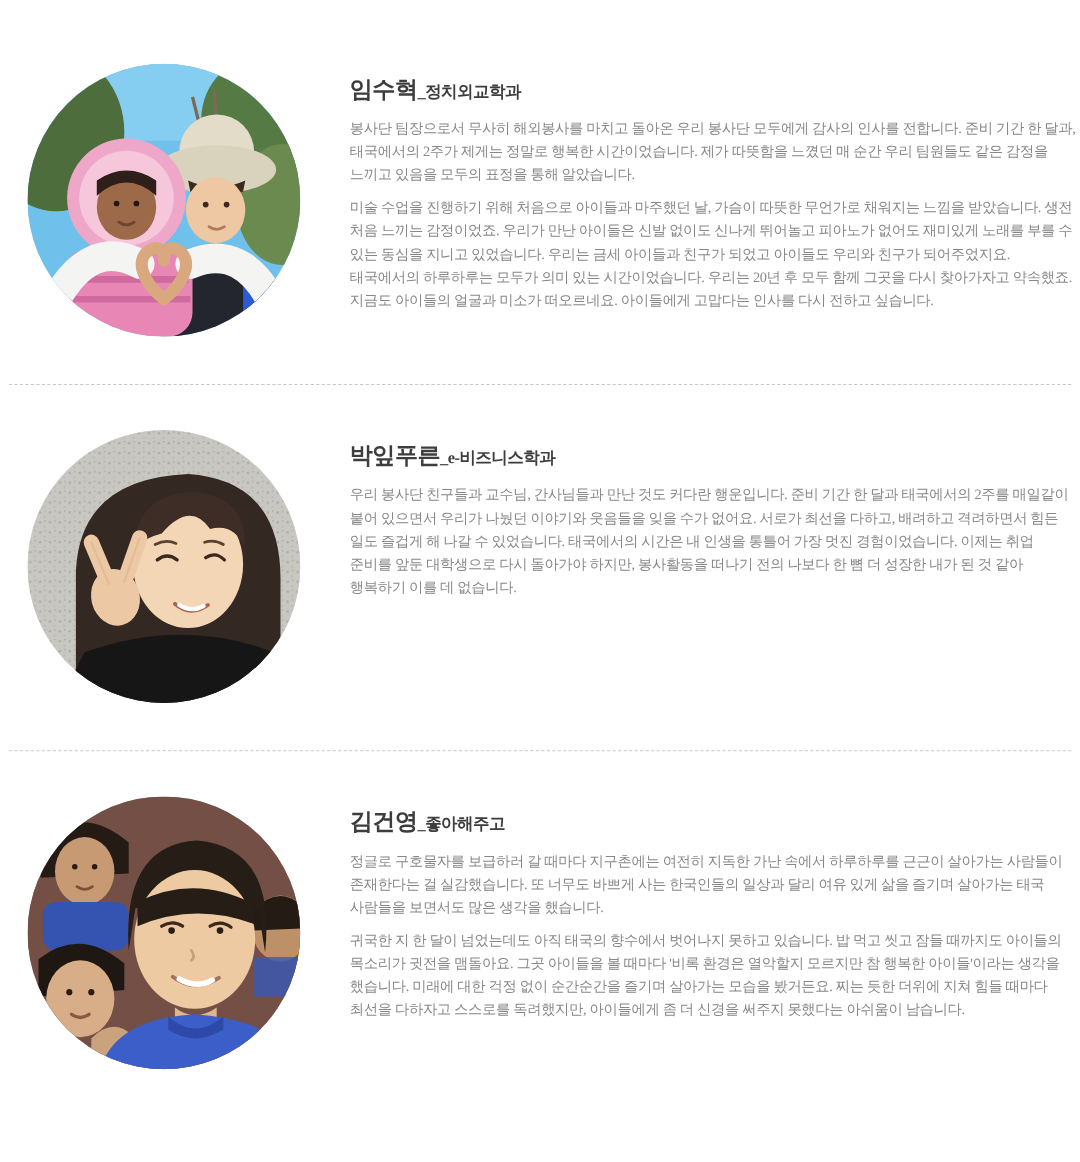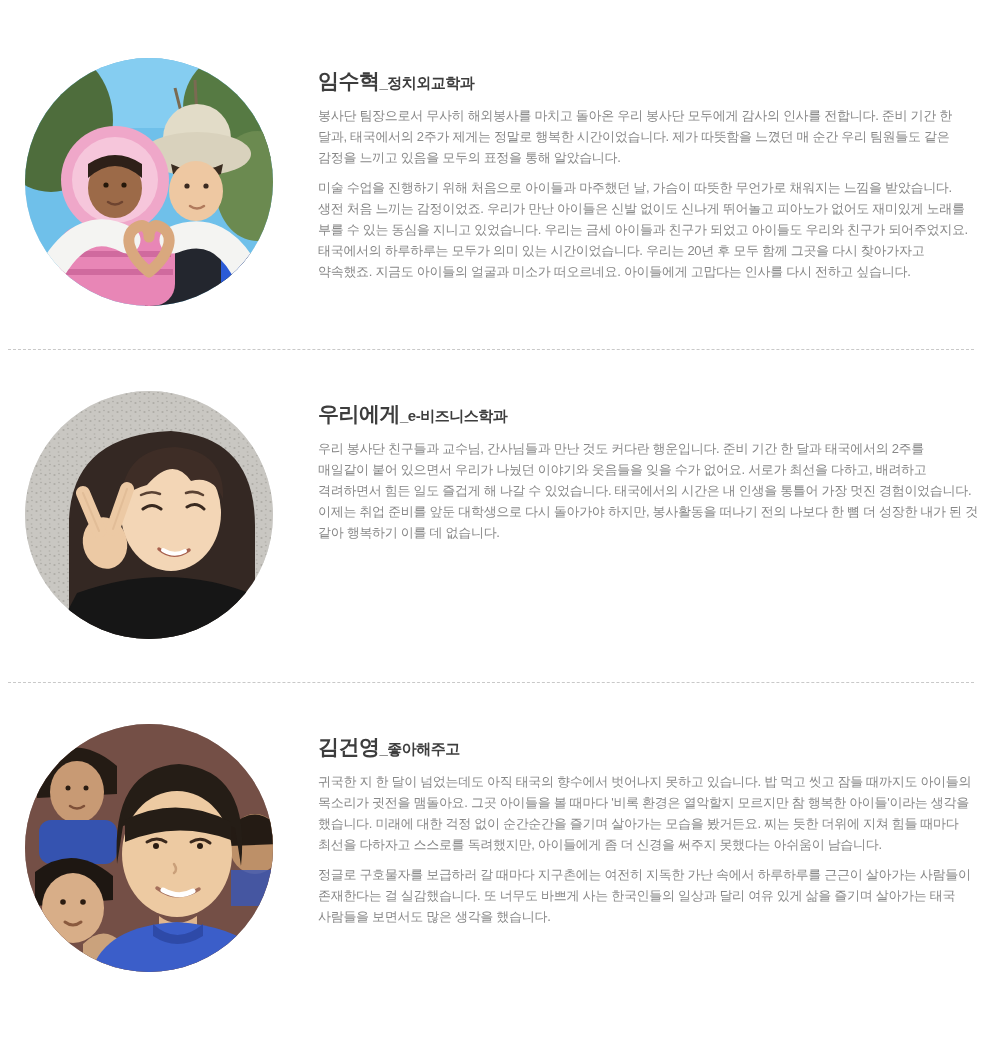--- a/index.html
+++ b/index.html
@@ -10,20 +10,21 @@
   body {
     width: 982px;
     min-height: 1056px;
     font-family: "Liberation Sans", "DejaVu Sans", sans-serif;
   }
   .page {
     width: 982px;
     box-sizing: border-box;
     padding: 58px 0 40px 0;
     background: #ffffff;
+    font-family: Liberation Serif, serif;
   }
   .profile {
     display: flex;
     align-items: flex-start;
   }
   .photo-wrap {
     flex: 0 0 auto;
     margin-left: 25px;
     width: 248px;
     height: 248px;
@@ -146,21 +147,21 @@
 
         <path d="M28 248 L52 202 Q146 168 234 206 L240 248 Z" fill="#161616"></path>
 
         <ellipse cx="80" cy="152" rx="22" ry="26" fill="#ecc9a4" transform="rotate(-14 80 152)"></ellipse>
         <path d="M58 102 L74 140" stroke="#ecc9a4" stroke-width="14" stroke-linecap="round"></path>
         <path d="M102 98 L88 138" stroke="#ecc9a4" stroke-width="14" stroke-linecap="round"></path>
         <path d="M58 102 L74 140 M102 98 L88 138" stroke="#d8b28c" stroke-width="2" stroke-linecap="round" opacity="0.5"></path>
       </svg>
     </div>
     <div class="text-col">
-      <h2 class="profile-heading"><span>우리에게</span><span class="sep">_</span><span class="dept">e-비즈니스학과</span></h2>
+      <h2 class="profile-heading"><span>박잎푸른</span><span class="sep">_</span><span class="dept">e-비즈니스학과</span></h2>
       <p>우리 봉사단 친구들과 교수님, 간사님들과 만난 것도 커다란 행운입니다. 준비 기간 한 달과 태국에서의 2주를 매일같이 붙어 있으면서 우리가 나눴던 이야기와 웃음들을 잊을 수가 없어요. 서로가 최선을 다하고, 배려하고 격려하면서 힘든 일도 즐겁게 해 나갈 수 있었습니다. 태국에서의 시간은 내 인생을 통틀어 가장 멋진 경험이었습니다. 이제는 취업 준비를 앞둔 대학생으로 다시 돌아가야 하지만, 봉사활동을 떠나기 전의 나보다 한 뼘 더 성장한 내가 된 것 같아 행복하기 이를 데 없습니다.</p>
     </div>
   </section>
 
   <hr class="divider">
 
   <section class="profile">
     <div class="photo-wrap" aria-label="young-man-in-blue-shirt-taking-selfie-with-children">
       <svg viewBox="0 0 248 248" aria-hidden="true">
         <rect width="248" height="248" fill="#6e4a42"></rect>
@@ -194,18 +195,18 @@
         <path d="M149 140 q4 6 0 9" stroke="#caa07a" stroke-width="2.5" fill="none" stroke-linecap="round"></path>
         <path d="M132 164 q20 15 42 1" stroke="#a5705c" stroke-width="3.5" fill="none" stroke-linecap="round"></path>
         <path d="M138 166 q16 9 30 1" stroke="#ffffff" stroke-width="5" fill="none" stroke-linecap="round"></path>
         <path d="M134 192 Q152 206 172 192 L172 206 L134 206 Z" fill="#e0b68e"></path>
         <path d="M66 248 Q80 202 152 198 Q232 204 244 248 Z" fill="#3b5ec9"></path>
         <path d="M128 200 Q152 222 178 200 L178 212 Q152 228 128 212 Z" fill="#2e4aa8"></path>
       </svg>
     </div>
     <div class="text-col">
       <h2 class="profile-heading"><span>김건영</span><span class="sep">_</span><span class="dept">좋아해주고</span></h2>
+      <p>정글로 구호물자를 보급하러 갈 때마다 지구촌에는 여전히 지독한 가난 속에서 하루하루를 근근이 살아가는 사람들이 존재한다는 걸 실감했습니다. 또 너무도 바쁘게 사는 한국인들의 일상과 달리 여유 있게 삶을 즐기며 살아가는 태국 사람들을 보면서도 많은 생각을 했습니다.</p>
       <p>귀국한 지 한 달이 넘었는데도 아직 태국의 향수에서 벗어나지 못하고 있습니다. 밥 먹고 씻고 잠들 때까지도 아이들의 목소리가 귓전을 맴돌아요. 그곳 아이들을 볼 때마다 '비록 환경은 열악할지 모르지만 참 행복한 아이들'이라는 생각을 했습니다. 미래에 대한 걱정 없이 순간순간을 즐기며 살아가는 모습을 봤거든요. 찌는 듯한 더위에 지쳐 힘들 때마다 최선을 다하자고 스스로를 독려했지만, 아이들에게 좀 더 신경을 써주지 못했다는 아쉬움이 남습니다.</p>
-      <p>정글로 구호물자를 보급하러 갈 때마다 지구촌에는 여전히 지독한 가난 속에서 하루하루를 근근이 살아가는 사람들이 존재한다는 걸 실감했습니다. 또 너무도 바쁘게 사는 한국인들의 일상과 달리 여유 있게 삶을 즐기며 살아가는 태국 사람들을 보면서도 많은 생각을 했습니다.</p>
     </div>
   </section>
 
 </div>
 
 </body></html>

